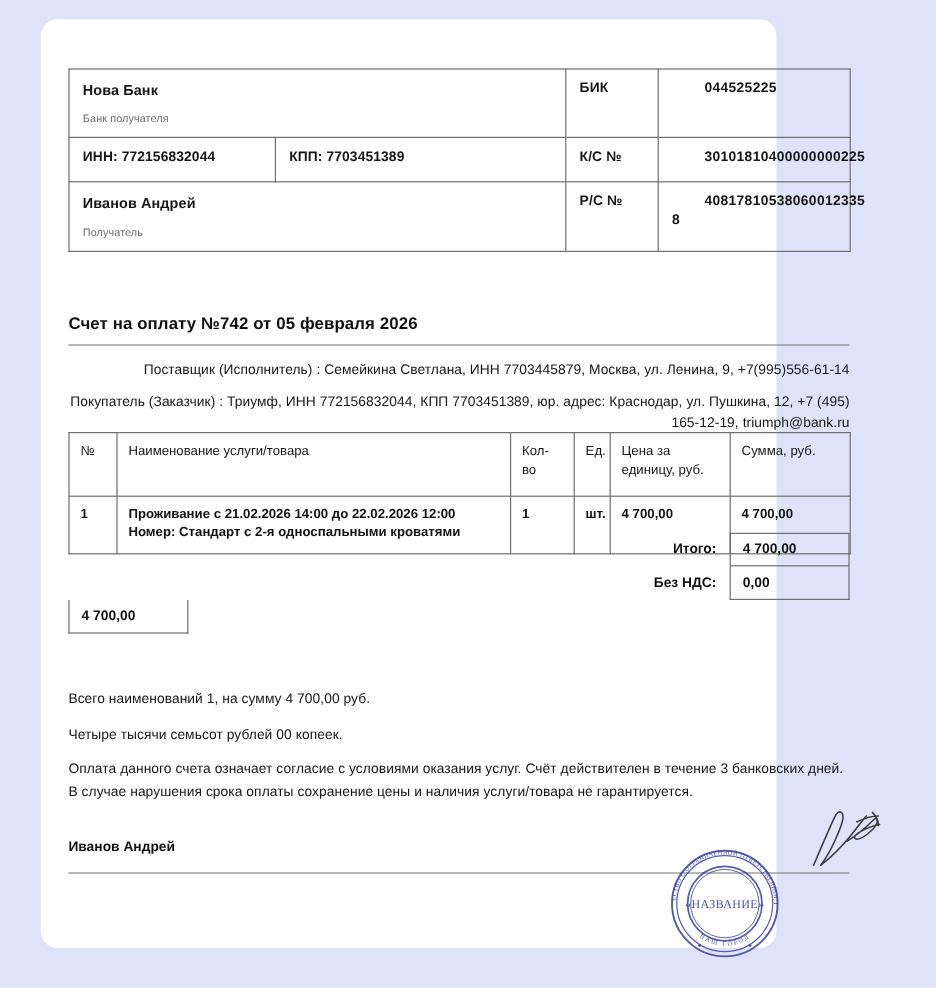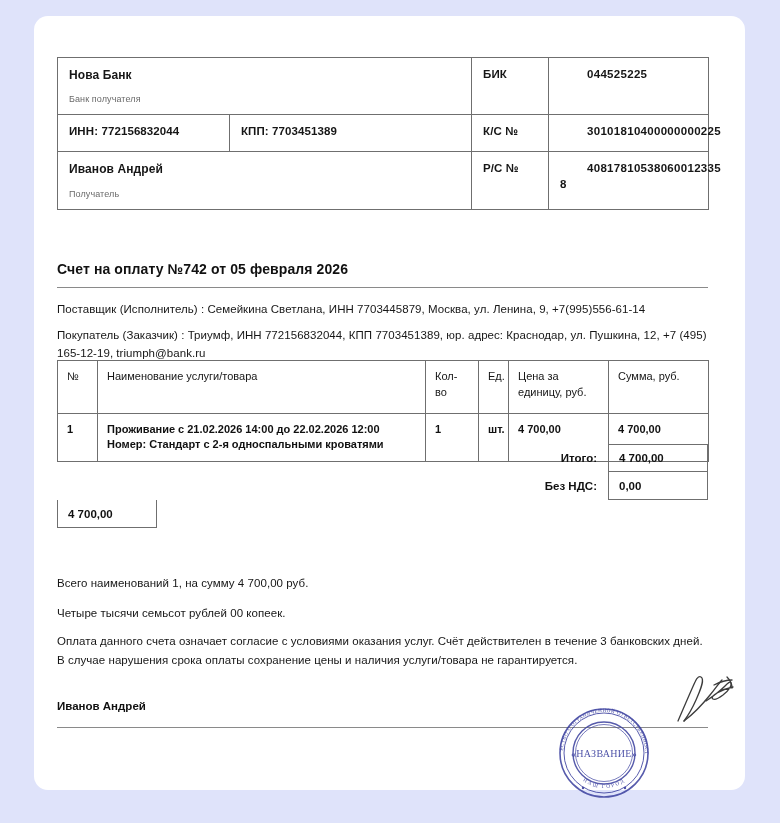--- a/index.html
+++ b/index.html
@@ -11,21 +11,21 @@
     height: 823px;
     background: #dfe3fa;
     font-family: "Liberation Sans", "DejaVu Sans", sans-serif;
     overflow: hidden;
   }
 
   #invoice-card {
     position: absolute;
     left: 34px;
     top: 16px;
-    width: 711px;
+    width: 613px;
     height: 774px;
     background: #ffffff;
     border-radius: 14px;
     box-sizing: border-box;
   }
 
   
   .doc-table {
     border-collapse: collapse;
     table-layout: fixed;
@@ -94,20 +94,21 @@
 
   
   .party-line {
     position: absolute;
     left: 23px;
     width: 651px;
     font-size: 11.5px;
     color: #161616;
     line-height: 1.55;
     letter-spacing: .05px;
+    text-align: right;
   }
   #supplier-line { top: 285px; }
   #buyer-line    { top: 311px; }
 
   
   #items-table {
     position: absolute;
     left: 23px;
     top: 344px;
     width: 651px;

